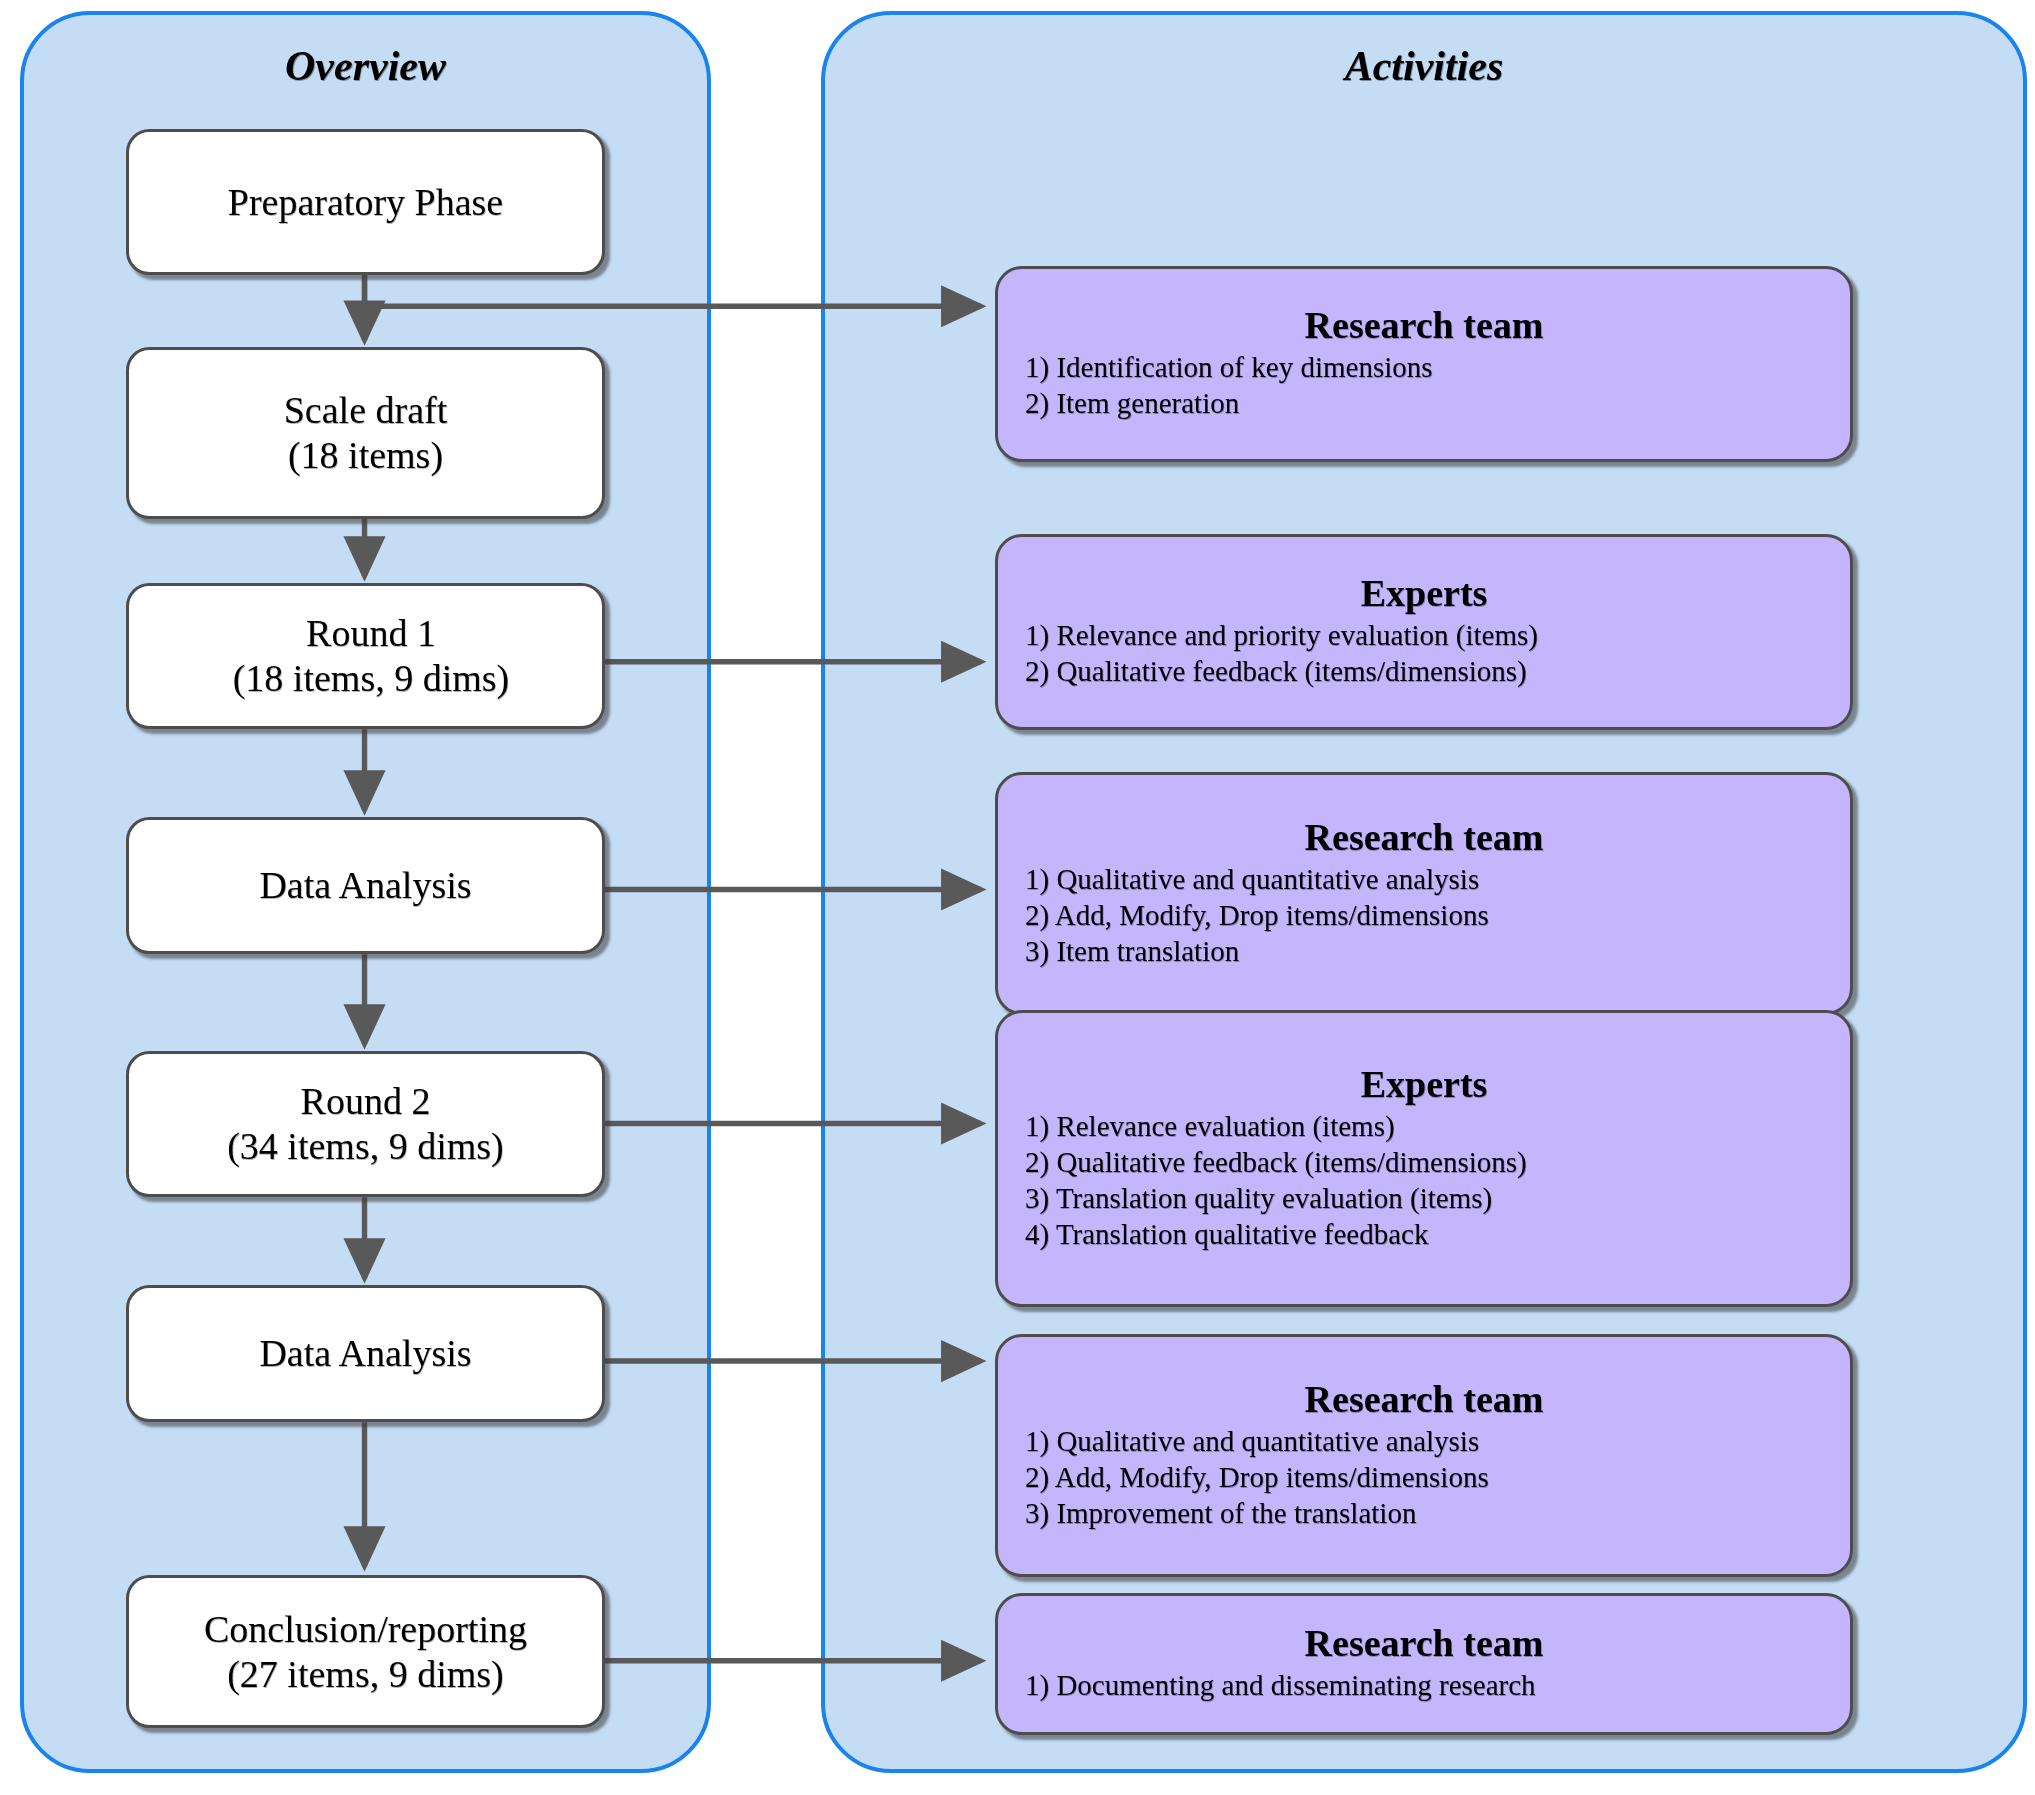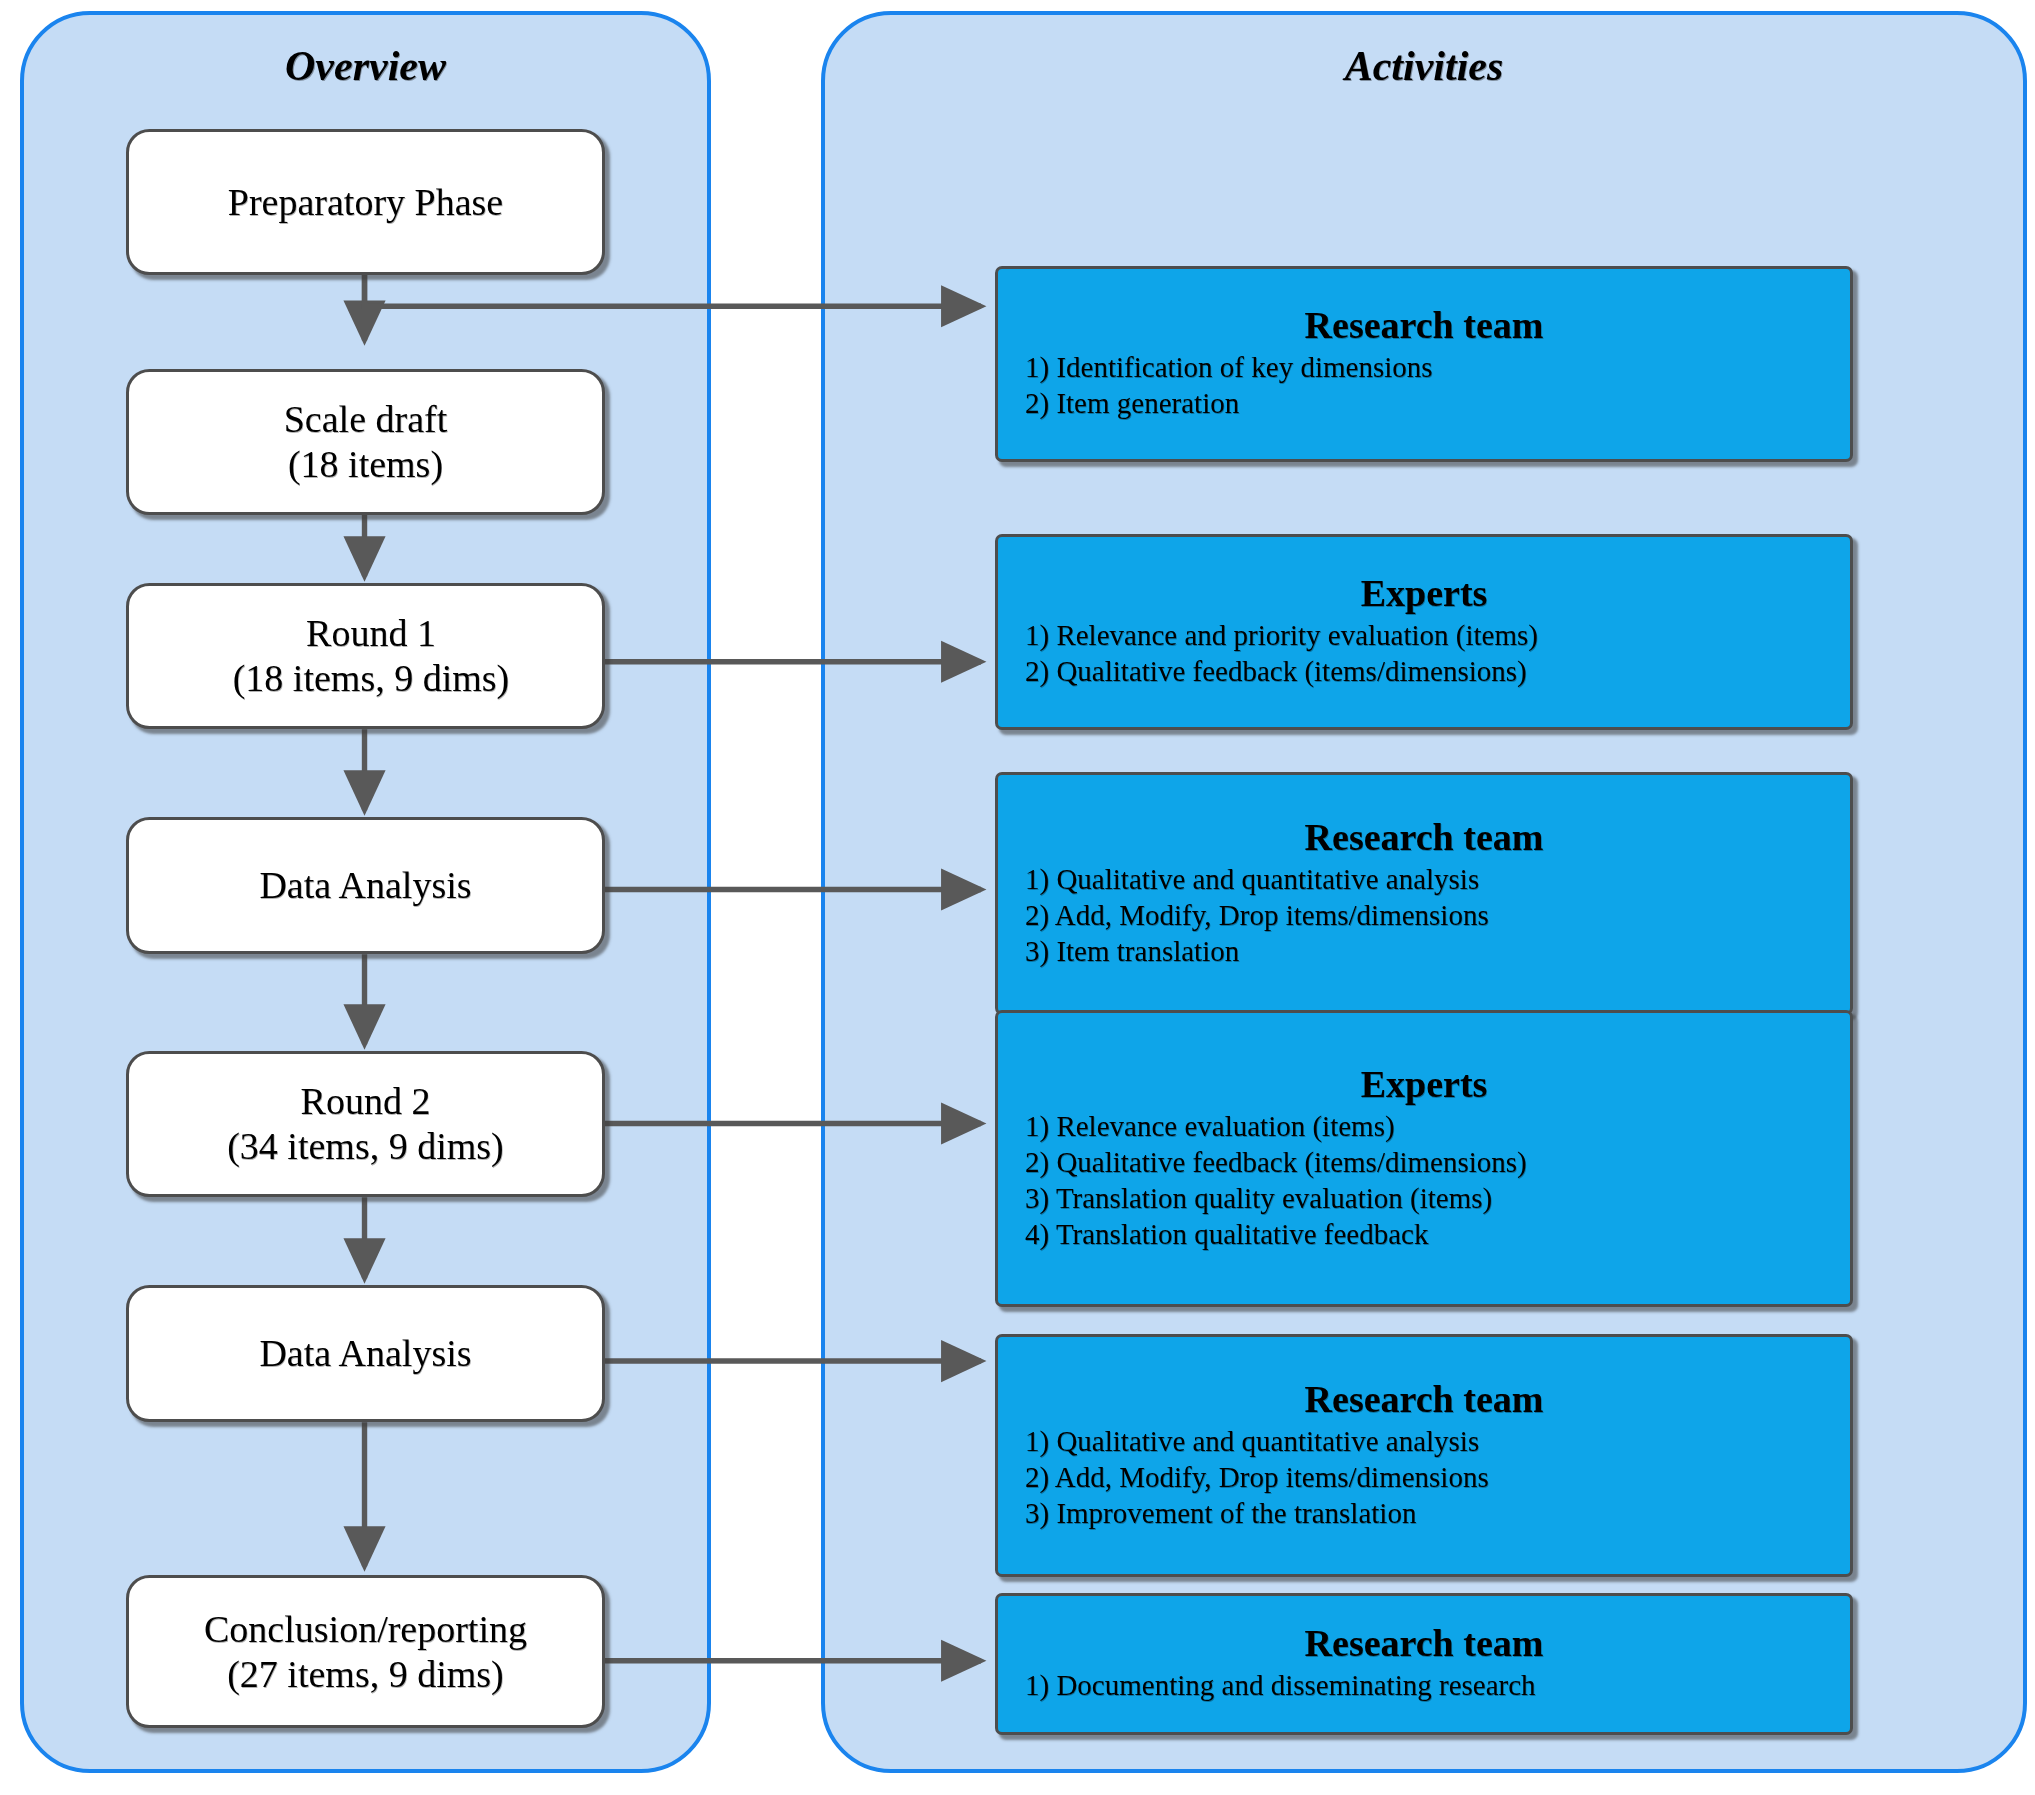--- a/index.html
+++ b/index.html
@@ -72,23 +72,23 @@
     text-align: left;
     font-size: 38px;
     line-height: 1.18;
     white-space: nowrap;
     text-shadow: 0.7px 0.7px 0 rgba(0,0,0,0.3);
   }
 
   
   .act {
     position: absolute;
-    background: #0ea5e9;
+    background: #c4b5fd;
     border: 3.6px solid #4d4d4d;
-    border-radius: 7px;
+    border-radius: 27px;
     box-sizing: border-box;
     box-shadow: 4.5px 4.5px 2.7px rgba(60,60,60,0.55);
     display: flex;
     flex-direction: column;
     justify-content: center;
     padding: 5.4px 27px 9px 27px;
     color: #000000;
   }
   .act-title {
     text-align: center;
@@ -154,21 +154,21 @@
         <line x1="672" y1="1512" x2="1090" y2="1512"></line>
         <line x1="672" y1="1845" x2="1090" y2="1845"></line>
       </g>
     </svg>
   </div>
 
   <div class="node" id="node-preparatory-phase" style="left:126px; top:129px; width:479px; height:146px;">
     <span class="line">Preparatory Phase</span>
   </div>
 
-  <div class="node" id="node-scale-draft" style="left:126px; top:347px; width:479px; height:146px;margin-top:22px;">
+  <div class="node" id="node-scale-draft" style="left:126px; top:347px; width:479px; height:172px;">
     <span class="line">Scale draft</span>
     <span class="line">(18 items)</span>
   </div>
 
   <div class="node" id="node-round-1" style="left:126px; top:583px; width:479px; height:146px;padding-left:11px;">
     <span class="line">Round 1</span>
     <span class="line">(18 items, 9 dims)</span>
   </div>
 
   <div class="node" id="node-data-analysis-1" style="left:126px; top:817px; width:479px; height:137px;">

